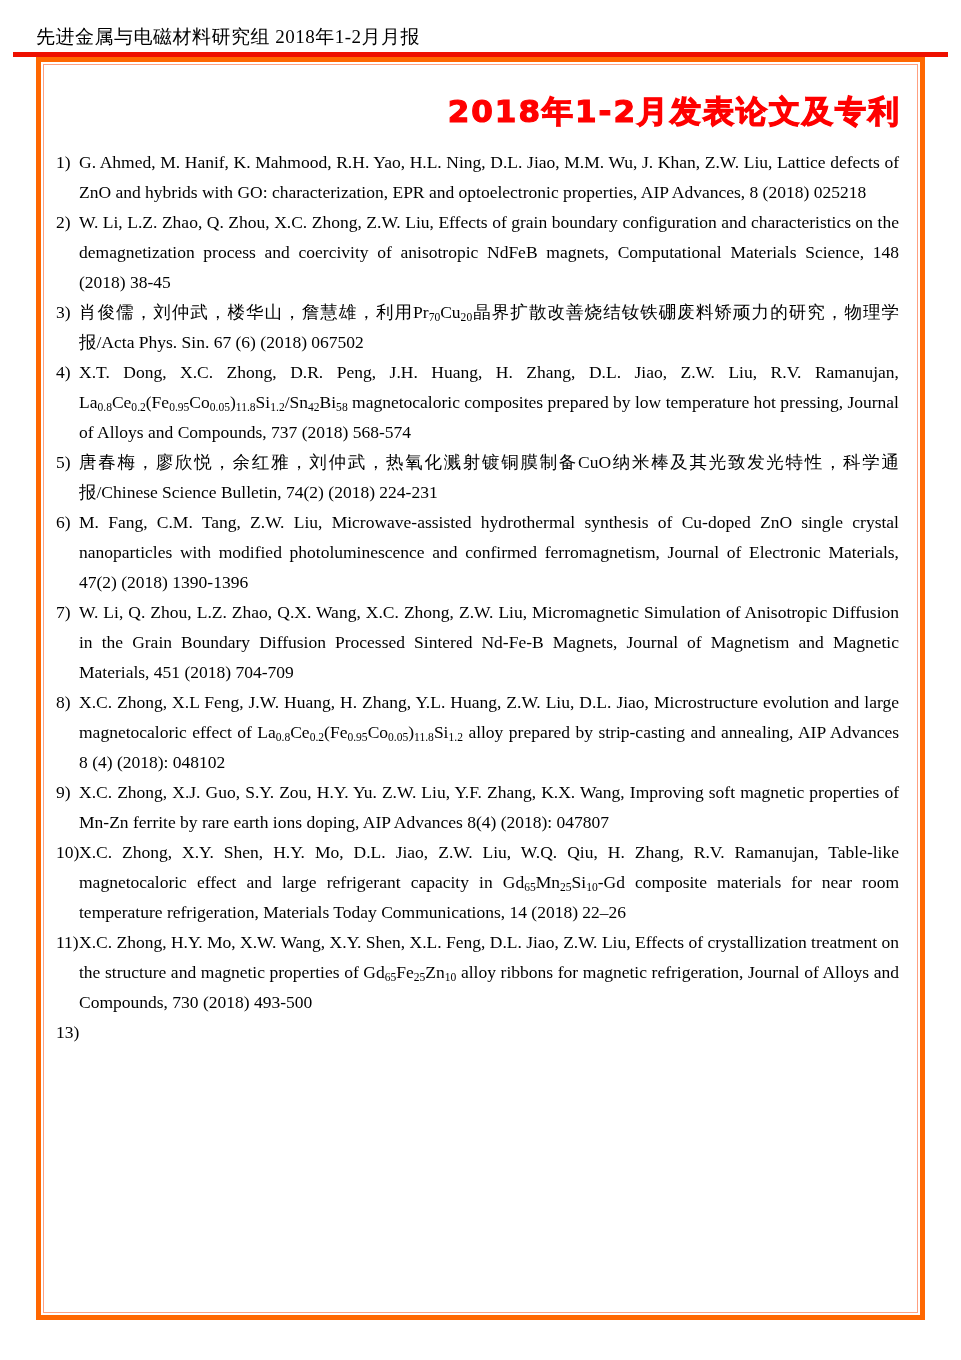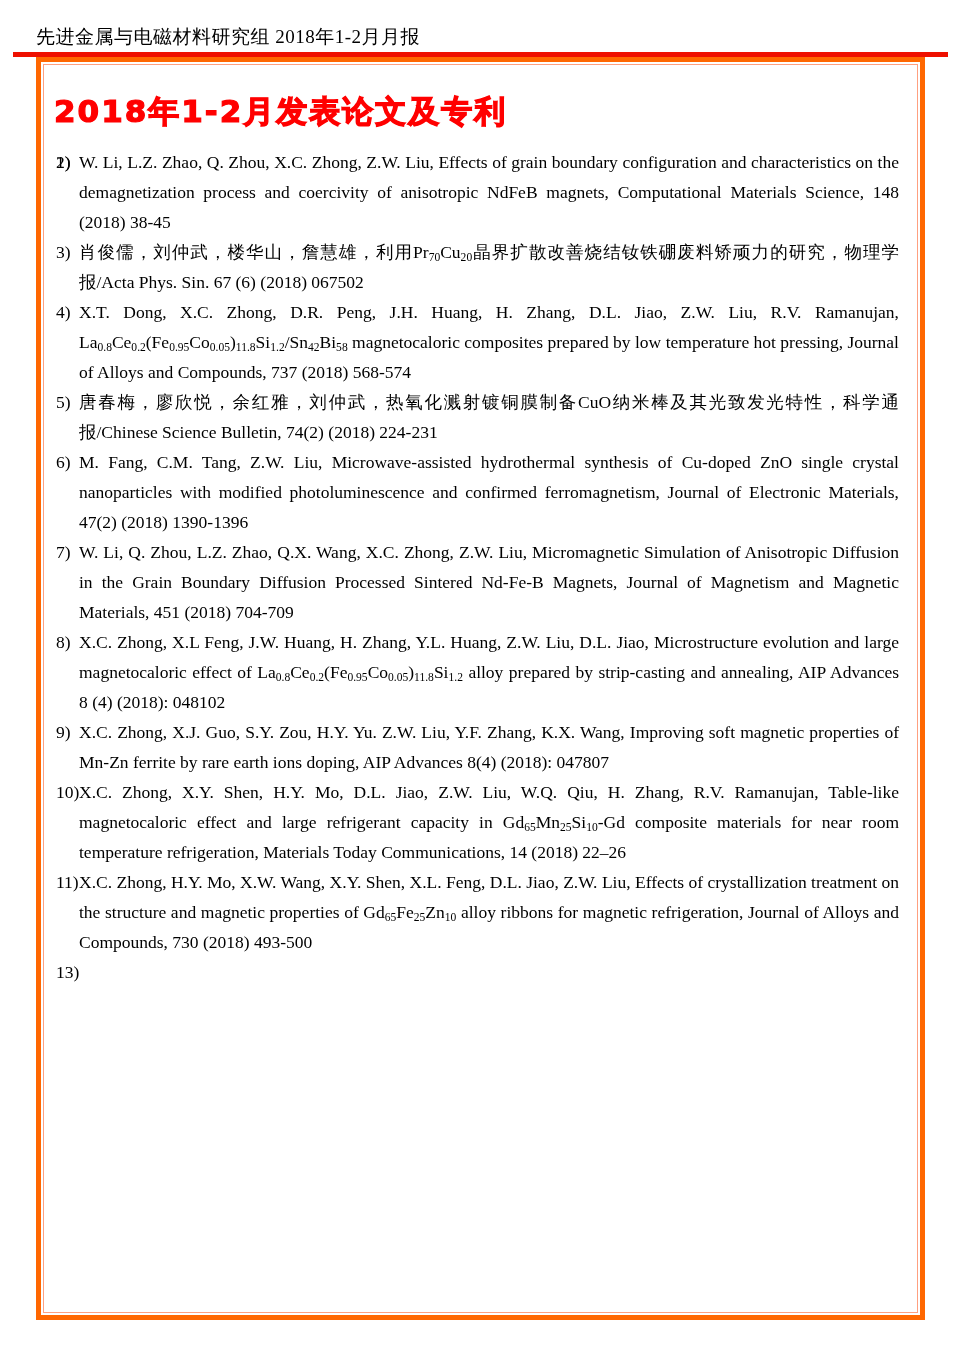--- a/index.html
+++ b/index.html
@@ -38,21 +38,21 @@
   }
   .frame-inner {
     box-sizing: border-box;
     height: calc(100% - 4px);
     margin: 2px;
     border: 1px solid var(--frame-inner-orange, #ffa080);
     padding: 12px 16px 0 10px;
   }
   .doc-title {
     margin: 14px 0 16px 0;
-    text-align: left;
+    text-align: right;
     font-family: "DejaVu Sans", "Liberation Sans", sans-serif;
     font-weight: 900;
     font-size: 31px;
     line-height: 40px;
     color: var(--title-red, #ff0000);
     letter-spacing: 2px;
     -webkit-text-stroke: 1.2px var(--title-red, #ff0000);
   }
   .ref-list {
     font-size: 17.5px;
@@ -80,21 +80,21 @@
 
 <div class="page">
   <div class="masthead">
     <span class="masthead-left">先进金属与电磁材料研究组 2018年1-2月月报</span>
   </div>
   <div class="red-rule"></div>
   <div class="frame-outer">
     <div class="frame-inner">
       <h1 class="doc-title">2018年1-2月发表论文及专利</h1>
       <div class="ref-list">
-          <div class="ref-item"><span class="ref-num">1)</span></div>
+          <div class="ref-item"><span class="ref-num">1)</span><span class="ref-text">G. Ahmed, M. Hanif, K. Mahmood, R.H. Yao, H.L. Ning, D.L. Jiao, M.M. Wu, J. Khan, Z.W. Liu, Lattice defects of ZnO and hybrids with GO: characterization, EPR and optoelectronic properties, AIP Advances, 8 (2018) 025218</span></div>
           <div class="ref-item"><span class="ref-num">2)</span><span class="ref-text">W. Li, L.Z. Zhao, Q. Zhou, X.C. Zhong, Z.W. Liu, Effects of grain boundary configuration and characteristics on the demagnetization process and coercivity of anisotropic NdFeB magnets, Computational Materials Science, 148 (2018) 38-45</span></div>
           <div class="ref-item"><span class="ref-num">3)</span><span class="ref-text">肖俊儒，刘仲武，楼华山，詹慧雄，利用Pr<sub>70</sub>Cu<sub>20</sub>晶界扩散改善烧结钕铁硼废料矫顽力的研究，物理学报/Acta Phys. Sin. 67 (6) (2018) 067502</span></div>
           <div class="ref-item"><span class="ref-num">4)</span><span class="ref-text">X.T. Dong, X.C. Zhong, D.R. Peng, J.H. Huang, H. Zhang, D.L. Jiao, Z.W. Liu, R.V. Ramanujan, La<sub>0.8</sub>Ce<sub>0.2</sub>(Fe<sub>0.95</sub>Co<sub>0.05</sub>)<sub>11.8</sub>Si<sub>1.2</sub>/Sn<sub>42</sub>Bi<sub>58</sub> magnetocaloric composites prepared by low temperature hot pressing, Journal of Alloys and Compounds, 737 (2018) 568-574</span></div>
           <div class="ref-item"><span class="ref-num">5)</span><span class="ref-text">唐春梅，廖欣悦，余红雅，刘仲武，热氧化溅射镀铜膜制备CuO纳米棒及其光致发光特性，科学通报/Chinese Science Bulletin, 74(2) (2018) 224-231</span></div>
           <div class="ref-item"><span class="ref-num">6)</span><span class="ref-text">M. Fang, C.M. Tang, Z.W. Liu, Microwave-assisted hydrothermal synthesis of Cu-doped ZnO single crystal nanoparticles with modified photoluminescence and confirmed ferromagnetism, Journal of Electronic Materials, 47(2) (2018) 1390-1396</span></div>
           <div class="ref-item"><span class="ref-num">7)</span><span class="ref-text">W. Li, Q. Zhou, L.Z. Zhao, Q.X. Wang, X.C. Zhong, Z.W. Liu, Micromagnetic Simulation of Anisotropic Diffusion in the Grain Boundary Diffusion Processed Sintered Nd-Fe-B Magnets, Journal of Magnetism and Magnetic Materials, 451 (2018) 704-709</span></div>
           <div class="ref-item"><span class="ref-num">8)</span><span class="ref-text">X.C. Zhong, X.L Feng, J.W. Huang, H. Zhang, Y.L. Huang, Z.W. Liu, D.L. Jiao, Microstructure evolution and large magnetocaloric effect of La<sub>0.8</sub>Ce<sub>0.2</sub>(Fe<sub>0.95</sub>Co<sub>0.05</sub>)<sub>11.8</sub>Si<sub>1.2</sub> alloy prepared by strip-casting and annealing, AIP Advances 8 (4) (2018): 048102</span></div>
           <div class="ref-item"><span class="ref-num">9)</span><span class="ref-text">X.C. Zhong, X.J. Guo, S.Y. Zou, H.Y. Yu. Z.W. Liu, Y.F. Zhang, K.X. Wang, Improving soft magnetic properties of Mn-Zn ferrite by rare earth ions doping, AIP Advances 8(4) (2018): 047807</span></div>
           <div class="ref-item"><span class="ref-num">10)</span><span class="ref-text">X.C. Zhong, X.Y. Shen, H.Y. Mo, D.L. Jiao, Z.W. Liu, W.Q. Qiu, H. Zhang, R.V. Ramanujan, Table-like magnetocaloric effect and large refrigerant capacity in Gd<sub>65</sub>Mn<sub>25</sub>Si<sub>10</sub>-Gd composite materials for near room temperature refrigeration, Materials Today Communications, 14 (2018) 22–26</span></div>
           <div class="ref-item"><span class="ref-num">11)</span><span class="ref-text">X.C. Zhong, H.Y. Mo, X.W. Wang, X.Y. Shen, X.L. Feng, D.L. Jiao, Z.W. Liu, Effects of crystallization treatment on the structure and magnetic properties of Gd<sub>65</sub>Fe<sub>25</sub>Zn<sub>10</sub> alloy ribbons for magnetic refrigeration, Journal of Alloys and Compounds, 730 (2018) 493-500</span></div>

